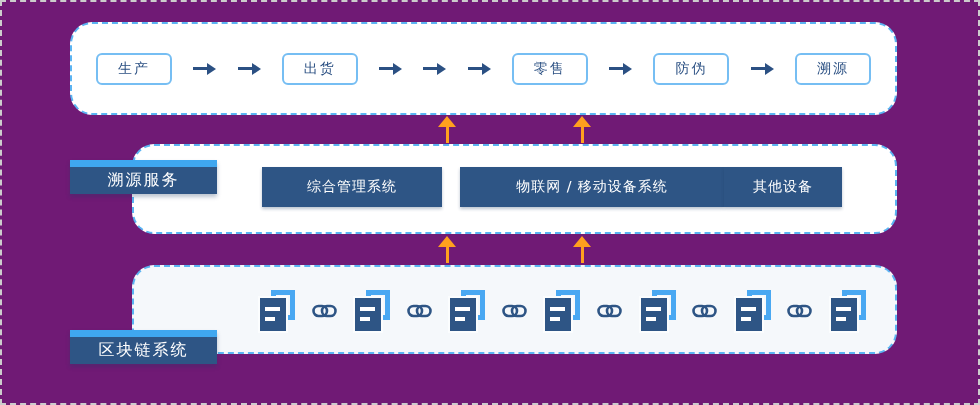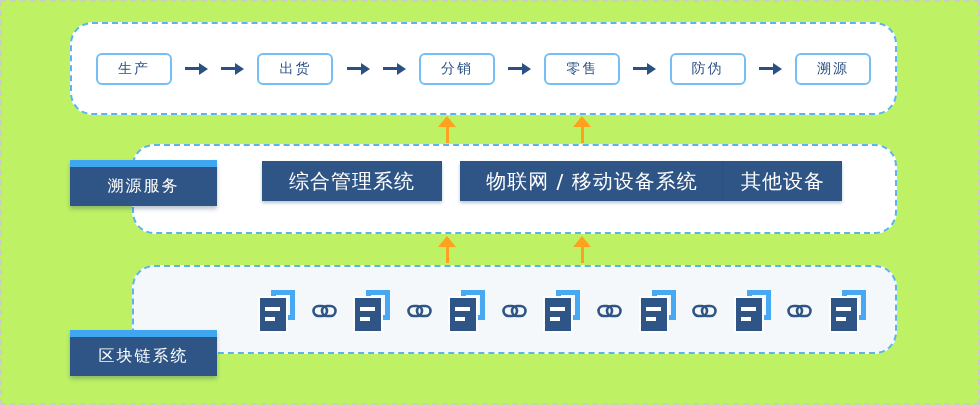--- a/index.html
+++ b/index.html
@@ -3,21 +3,21 @@
 <meta charset="utf-8">
 <style>
   * { margin:0; padding:0; box-sizing:border-box; }
   body {
     font-family: "DejaVu Sans", "Liberation Sans", sans-serif;
     background:#ffffff;
   }
   .canvas {
     position:relative;
     width:980px; height:405px;
-    background:#bef264;
+    background:#701a75;
     border:2px dashed #cccccc;
     overflow:hidden;
   }
 
   
   .dashed-box {
     position:absolute;
     border:2px dashed #5bb4f2;
     border-radius:22px;
     background:#ffffff;
@@ -62,36 +62,36 @@
   }
   .up-arrow .stem { width:3px; height:16px; background:#ffa01e; margin:0 auto; }
   .ua-1 { left:436px; top:114px; }
   .ua-2 { left:571px; top:114px; }
   .ua-3 { left:436px; top:234px; }
   .ua-4 { left:571px; top:234px; }
 
   
   .layer-label {
     position:absolute;
-    left:68px; width:147px; height:46px;
+    left:68px; width:147px; height:34px;
     background:#2e5585;
     border-top:7px solid #3fa7f0;
     box-shadow:0 3px 4px rgba(30,60,100,0.30);
     color:#ffffff; font-size:16px; letter-spacing:2px;
     display:flex; align-items:center; justify-content:center;
   }
   .service-label { top:158px; }
   .blockchain-label { top:284px;margin-top:44px; }
 
   
   .system-box {
-    position:absolute; top:159px; height:40px;
+    position:absolute; top:165px; height:40px;
     background:#2e5585;
     box-shadow:0 2px 3px rgba(30,60,100,0.30);
-    color:#ffffff; font-size:20px; letter-spacing:1px;
+    color:#ffffff; font-size:14px; letter-spacing:1px;
     display:flex; align-items:center; justify-content:center;
   }
   .sys-0 { left:260px; width:180px; }
   .sys-1 { left:458px; width:264px; }
   .sys-2 { left:722px; width:118px; }
 
   
   .chain-row {
     position:absolute; left:256px; top:287px;
     width:608px; height:44px;
@@ -131,21 +131,20 @@
         </div>
       <div class="flow-step">出货</div>
       <div class="flow-arrow">
           <div class="line"></div>
           <div class="head"></div>
         </div>
       <div class="flow-arrow">
           <div class="line"></div>
           <div class="head"></div>
         </div>
-      <div class="flow-step">分销</div>
       <div class="flow-arrow">
           <div class="line"></div>
           <div class="head"></div>
         </div>
       <div class="flow-step">零售</div>
       <div class="flow-arrow">
           <div class="line"></div>
           <div class="head"></div>
         </div>
       <div class="flow-step">防伪</div>

